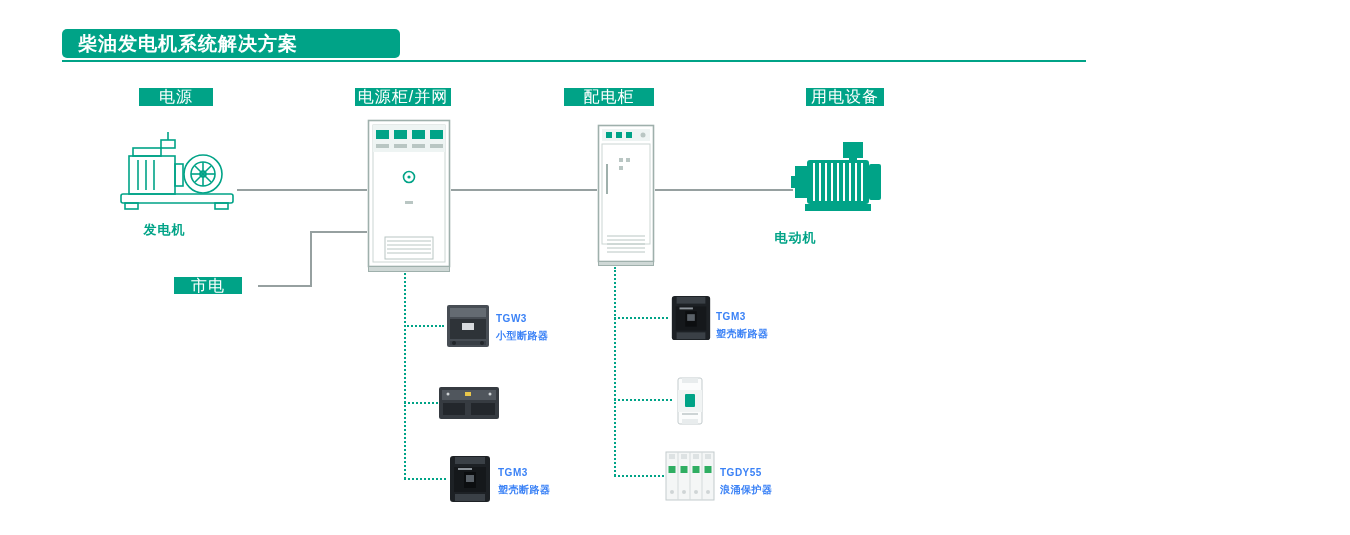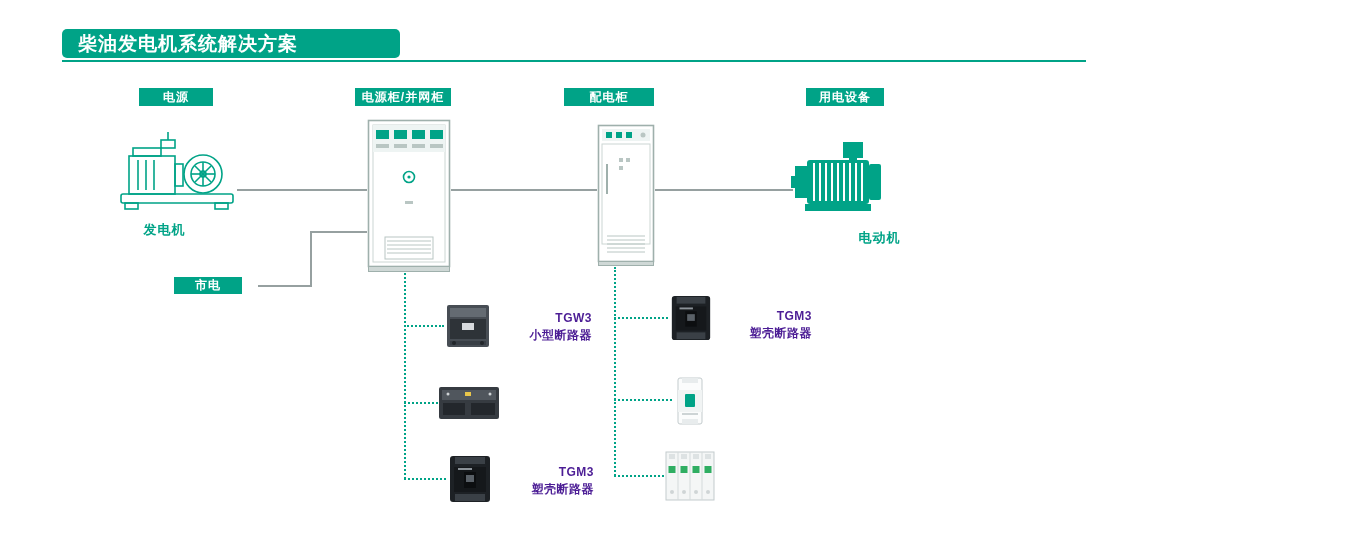--- a/index.html
+++ b/index.html
@@ -10,31 +10,31 @@
   .abs{position:absolute;}
   
   .title-banner{
     left:62px;top:29px;width:338px;height:29px;background:#00A387;color:#fff;
     border-radius:5px;font-size:19px;font-weight:bold;line-height:29px;
     padding-left:16px;box-sizing:border-box;letter-spacing:1px;
   }
   .title-rule{left:62px;top:60px;right:4px;height:2px;background:#00A387;}
   
   .badge{
-    background:#00A387;color:#fff;font-size:12px;font-weight:bold;text-align:center;
+    background:#00A387;color:#fff;font-size:16px;font-weight:normal;text-align:center;
     height:18px;line-height:18px;letter-spacing:1px;
   }
   .caption{color:#00A387;font-size:13px;font-weight:bold;text-align:center;letter-spacing:1px;}
   
   .hline{height:2px;background:#96a0a0;}
   .vline{width:2px;background:#96a0a0;}
   .dot-h{border-top:2px dotted #00A387;height:0;}
   .dot-v{border-left:2px dotted #00A387;width:0;}
   
-  .prod-label{color:#4c1d95;font-size:12px;font-weight:bold;text-align:right;line-height:17px;letter-spacing:0.5px;}
+  .prod-label{color:#3b82f6;font-size:10px;font-weight:bold;text-align:left;line-height:17px;letter-spacing:0.5px;}
 </style>
 </head>
 <body>
 
 <div class="canvas">
 
   <div class="abs title-banner">柴油发电机系统解决方案</div>
   <div class="abs title-rule"></div>
 
   <div class="abs badge" style="left:139px;top:88px;width:74px;">电源</div>
@@ -127,21 +127,21 @@
       <line x1="53" y1="23" x2="53" y2="61" stroke="#ffffff" stroke-width="2"></line>
       <line x1="59" y1="23" x2="59" y2="61" stroke="#ffffff" stroke-width="2"></line>
       <line x1="65" y1="23" x2="65" y2="61" stroke="#ffffff" stroke-width="2"></line>
       <line x1="71" y1="23" x2="71" y2="61" stroke="#ffffff" stroke-width="2"></line>
       <rect x="4" y="26" width="12" height="32" fill="#00A387"></rect>
       <rect x="0" y="36" width="4" height="12" fill="#00A387"></rect>
       <rect x="78" y="24" width="12" height="36" rx="2" fill="#00A387"></rect>
       <rect x="14" y="64" width="66" height="7" fill="#00A387"></rect>
     </svg>
   </div>
-  <div class="abs caption" style="left:831px;top:229px;width:97px;">电动机</div>
+  <div class="abs caption" style="left:747px;top:229px;width:97px;">电动机</div>
 
   <div class="abs hline" style="left:237px;top:189px;width:130px;"></div>
   <div class="abs hline" style="left:451px;top:189px;width:146px;"></div>
   <div class="abs hline" style="left:655px;top:189px;width:138px;"></div>
   <div class="abs hline" style="left:258px;top:285px;width:54px;"></div>
   <div class="abs vline" style="left:310px;top:231px;height:56px;"></div>
   <div class="abs hline" style="left:312px;top:231px;width:55px;"></div>
 
   <div class="abs dot-v" style="left:404px;top:273px;height:206px;"></div>
   <div class="abs dot-h" style="left:404px;top:325px;width:40px;"></div>
@@ -237,14 +237,18 @@
       <rect x="4.5" y="20" width="7" height="7" fill="#2fae62"></rect>
       <rect x="16.5" y="20" width="7" height="7" fill="#2fae62"></rect>
       <rect x="28.5" y="20" width="7" height="7" fill="#2fae62"></rect>
       <rect x="40.5" y="20" width="7" height="7" fill="#2fae62"></rect>
       <circle cx="8" cy="46" r="2" fill="#cfd5d6"></circle>
       <circle cx="20" cy="46" r="2" fill="#cfd5d6"></circle>
       <circle cx="32" cy="46" r="2" fill="#cfd5d6"></circle>
       <circle cx="44" cy="46" r="2" fill="#cfd5d6"></circle>
     </svg>
   </div>
+  <div class="abs prod-label" style="left:720px;top:464px;width:96px;">
+    <div>TGDY55</div>
+    <div>浪涌保护器</div>
+  </div>
 
 </div>
 
 </body></html>

